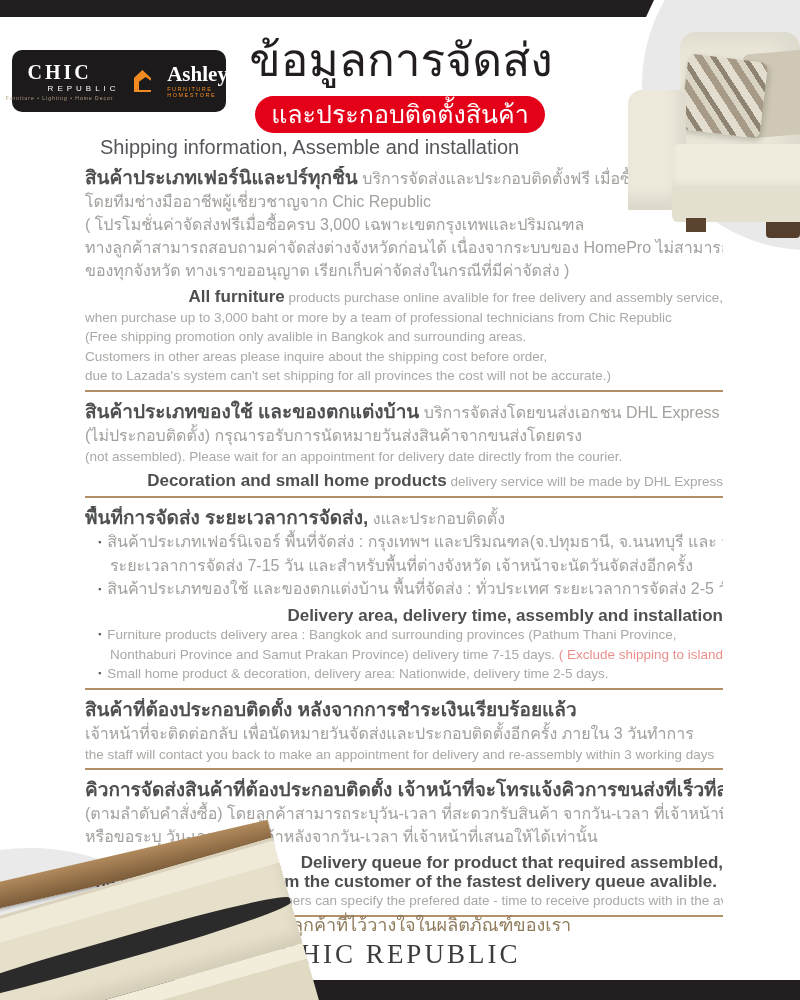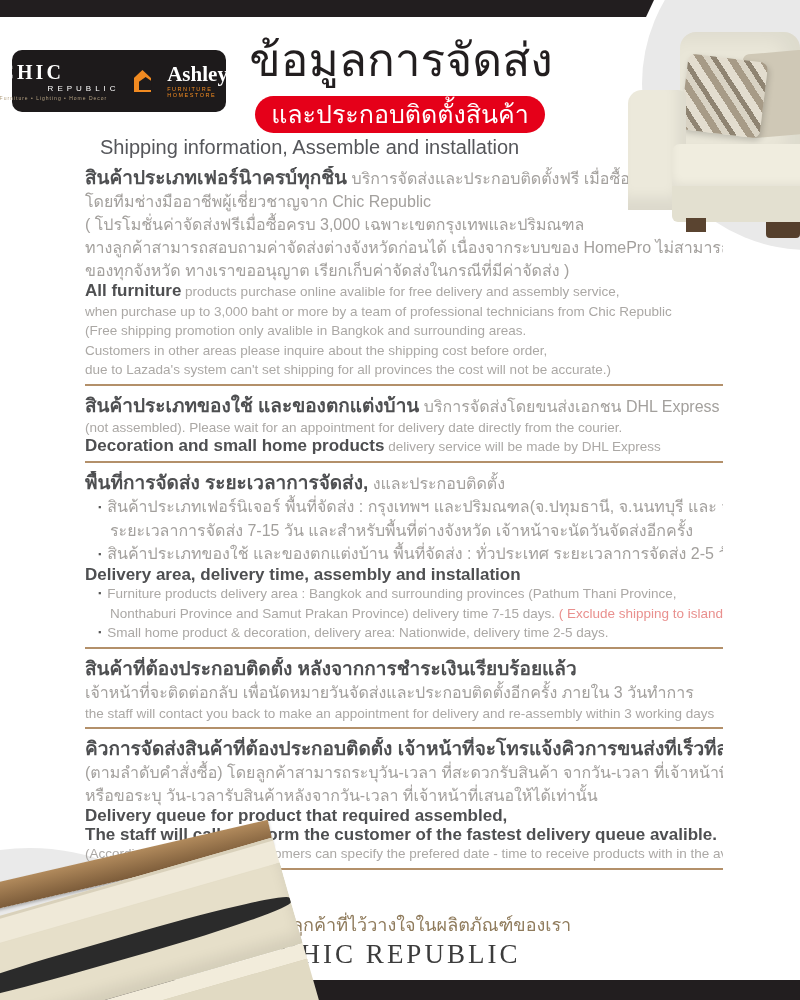--- a/index.html
+++ b/index.html
@@ -38,21 +38,21 @@
   .c-wood{top:-16px;left:-6px;width:300px;height:26px;background:linear-gradient(#b18a5c,#7c5c3a);
     transform:rotate(3deg);box-shadow:0 2px 3px rgba(0,0,0,0.25);}
   .c-top{top:12px;height:26px;background:#efe9d8;border-top:3px solid #d9d1bb;border-bottom:2px solid #cfc6ae;}
   .c-face{top:38px;height:84px;background:#e6dfc9;box-shadow:inset 0 -10px 14px rgba(0,0,0,0.08);}
   .c-shelf{top:122px;height:16px;background:#f2ecdb;border-bottom:2px solid #d4cbb2;}
   .c-face2{top:138px;height:70px;background:#e1dac3;}
   .c-knob{top:66px;left:28px;width:34px;height:22px;background:#2b2b2b;border-radius:40%;}
   
   .logo-box{position:absolute;left:12px;top:50px;width:214px;height:62px;background:#1d1a1b;border-radius:10px;
     display:flex;align-items:center;justify-content:center;gap:14px;z-index:4;}
-  .chic-logo{text-align:left;color:#fff;line-height:1;}
+  .chic-logo{text-align:center;color:#fff;line-height:1;}
   .chic-name{font-size:20px;font-weight:bold;letter-spacing:3px;font-family:"Liberation Serif",serif;}
   .chic-sub{font-size:8px;letter-spacing:4px;margin-top:3px;padding-left:48px;}
   .chic-tag{font-size:5px;color:#b4a182;margin-top:3px;letter-spacing:1px;}
   .ashley-logo{display:flex;align-items:center;gap:16px;}
   .house-icon{width:24px;height:22px;background:#f18a21;
     clip-path:polygon(50% 0,100% 38%,100% 100%,0 100%,0 38%);position:relative;}
   .house-inner{position:absolute;left:5px;top:7px;width:14px;height:13px;background:#1d1a1b;
     clip-path:polygon(50% 0,100% 38%,100% 100%,0 100%,0 38%);}
   .ashley-text{line-height:1;}
   .ashley-name{color:#fff;font-size:21px;font-weight:bold;font-family:"Liberation Serif",serif;}
@@ -62,21 +62,21 @@
     color:#221e1f;z-index:4;line-height:68px;white-space:nowrap;}
   .badge{position:absolute;left:255px;top:96px;width:290px;height:37px;background:#e50019;border-radius:19px;
     color:#ffffff;font-size:25px;text-align:center;line-height:36px;z-index:4;white-space:nowrap;}
   .subtitle{position:absolute;left:100px;top:136px;width:600px;font-size:20px;color:#55565a;
     z-index:4;white-space:nowrap;}
   
   .content{position:absolute;left:85px;top:166px;width:638px;z-index:2;overflow:hidden;}
   .line{white-space:nowrap;overflow:hidden;}
   .line.th{line-height:23px;}
   .line.en{line-height:18.5px;}
-  .line.gap{margin-top:0;}
+  .line.gap{margin-top:6px;text-align:right;}
   .line.bullet{padding-left:13px;}
   .line.cont{padding-left:25px;}
   .bullet-dot{font-size:9px;color:#555;margin-right:6px;vertical-align:2px;}
   .s-th-bold{font-size:19px;font-weight:bold;color:#4e4f51;}
   .s-th{font-size:16px;color:#a3a09d;}
   .s-en-bold{font-size:17px;font-weight:bold;color:#4e4f51;}
   .s-en{font-size:13.5px;color:#aba8a5;}
   .s-en-red{font-size:13.5px;color:#e9908e;}
   .rule{border:none;border-top:2px solid #b3906a;margin:4px 0 8px 0;}
   
@@ -128,34 +128,35 @@
     </div>
   </div>
 </div>
 
 <div class="title">ข้อมูลการจัดส่ง</div>
 <div class="badge">และประกอบติดตั้งสินค้า</div>
 <div class="subtitle">Shipping information, Assemble and installation</div>
 
 <div class="content" id="sections">
     <div>
-      <div class="line th"><span class="s-th-bold">สินค้าประเภทเฟอร์นิาครบ์ทุกชิ้น</span><span class="s-th"> บริการจัดส่งและประกอบติดตั้งฟรี เมื่อซื้อสินค้าครบ 3,000 บาทขึ้นไป</span></div>
+      <div class="line th"><span class="s-th-bold">สินค้าประเภทเฟอร์นิและปร์ทุกชิ้น</span><span class="s-th"> บริการจัดส่งและประกอบติดตั้งฟรี เมื่อซื้อสินค้าครบ 3,000 บาทขึ้นไป</span></div>
       <div class="line th"><span class="s-th">โดยทีมช่างมืออาชีพผู้เชี่ยวชาญจาก Chic Republic</span></div>
       <div class="line th"><span class="s-th">( โปรโมชั่นค่าจัดส่งฟรีเมื่อซื้อครบ 3,000 เฉพาะเขตกรุงเทพและปริมณฑล</span></div>
       <div class="line th"><span class="s-th">ทางลูกค้าสามารถสอบถามค่าจัดส่งต่างจังหวัดก่อนได้ เนื่องจากระบบของ HomePro ไม่สามารถตั้งค่าจัดส่ง</span></div>
       <div class="line th"><span class="s-th">ของทุกจังหวัด ทางเราขออนุญาต เรียกเก็บค่าจัดส่งในกรณีที่มีค่าจัดส่ง )</span></div>
       <div class="line en gap"><span class="s-en-bold">All furniture</span><span class="s-en"> products purchase online avalible for free delivery and assembly service,</span></div>
       <div class="line en"><span class="s-en">when purchase up to 3,000 baht or more by a team of professional technicians from Chic Republic</span></div>
       <div class="line en"><span class="s-en">(Free shipping promotion only avalible in Bangkok and surrounding areas.</span></div>
       <div class="line en"><span class="s-en">Customers in other areas please inquire about the shipping cost before order,</span></div>
       <div class="line en"><span class="s-en">due to Lazada's system can't set shipping for all provinces the cost will not be accurate.)</span></div>
     </div>
     <div class="rule"></div>
     <div>
       <div class="line th"><span class="s-th-bold">สินค้าประเภทของใช้ และของตกแต่งบ้าน</span><span class="s-th"> บริการจัดส่งโดยขนส่งเอกชน DHL Express</span></div>
+      <div class="line th"><span class="s-th">(ไม่ประกอบติดตั้ง) กรุณารอรับการนัดหมายวันส่งสินค้าจากขนส่งโดยตรง</span></div>
       <div class="line en"><span class="s-en">(not assembled). Please wait for an appointment for delivery date directly from the courier.</span></div>
       <div class="line en gap"><span class="s-en-bold">Decoration and small home products</span><span class="s-en"> delivery service will be made by DHL Express</span></div>
     </div>
     <div class="rule"></div>
     <div>
       <div class="line th"><span class="s-th-bold">พื้นที่การจัดส่ง ระยะเวลาการจัดส่ง,</span><span class="s-th"> งและประกอบติดตั้ง</span></div>
       <div class="line th bullet"><span class="bullet-dot">▪</span><span class="s-th">สินค้าประเภทเฟอร์นิเจอร์ พื้นที่จัดส่ง : กรุงเทพฯ และปริมณฑล(จ.ปทุมธานี, จ.นนทบุรี และ จ.สมุทรปราการ)</span></div>
       <div class="line th cont"><span class="s-th">ระยะเวลาการจัดส่ง 7-15 วัน และสำหรับพื้นที่ต่างจังหวัด เจ้าหน้าจะนัดวันจัดส่งอีกครั้ง</span></div>
       <div class="line th bullet"><span class="bullet-dot">▪</span><span class="s-th">สินค้าประเภทของใช้ และของตกแต่งบ้าน พื้นที่จัดส่ง : ทั่วประเทศ ระยะเวลาการจัดส่ง 2-5 วัน</span></div>
       <div class="line en gap"><span class="s-en-bold">Delivery area, delivery time, assembly and installation</span></div>

